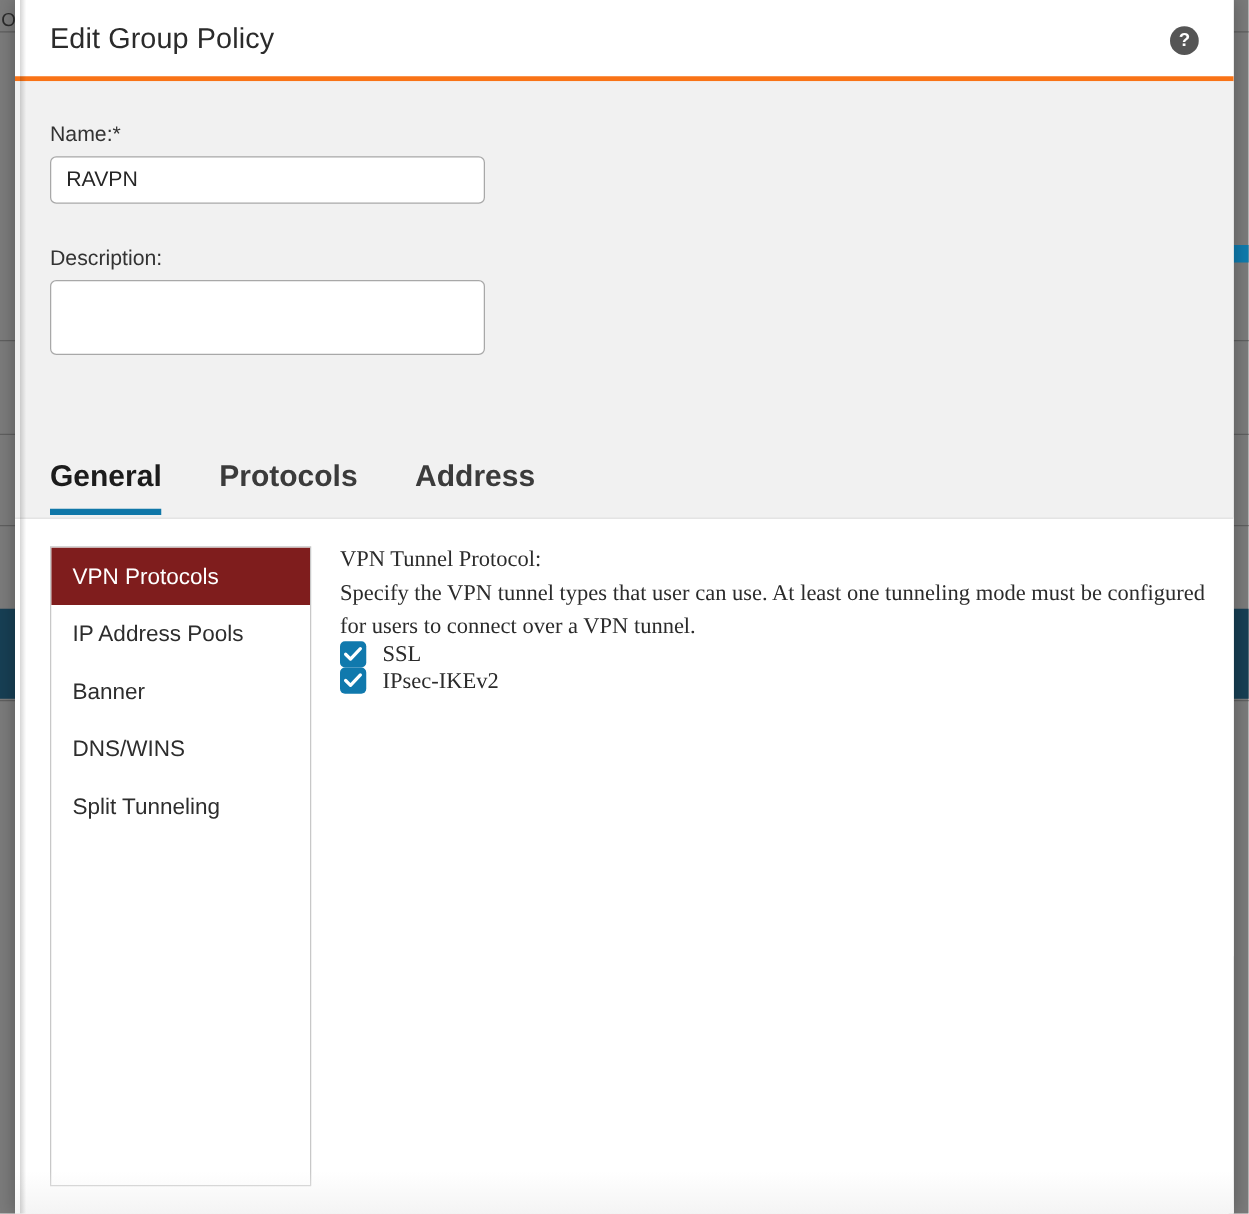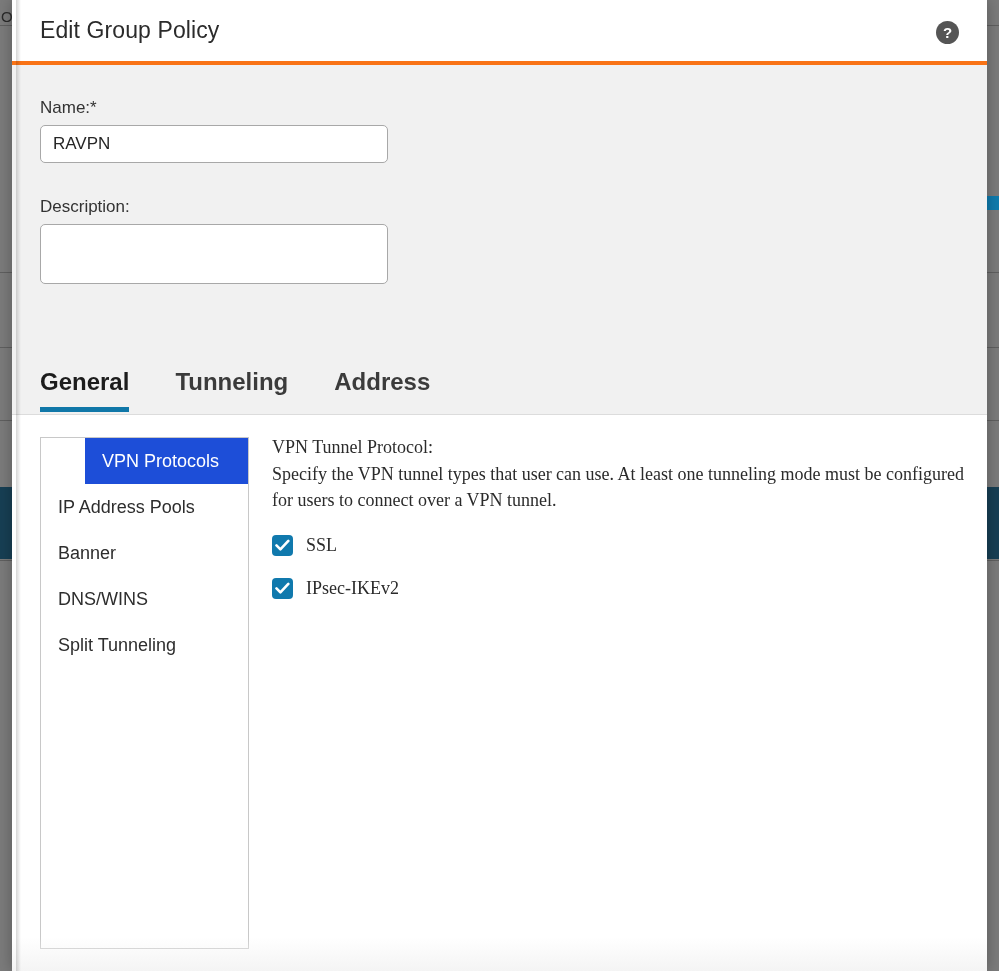--- a/index.html
+++ b/index.html
@@ -212,23 +212,22 @@
   .list-item {
     height: 46px;
     line-height: 46px;
     padding-left: 17px;
     font-size: 18px;
     color: #2d2d2d;
     cursor: pointer;
     white-space: nowrap;
   }
   .list-item.selected {
-    background: #1d4ed8;
+    background: #7f1d1d;
     color: #ffffff;
-    margin-left: 44px;
   }
 
   
   .pane {
     position: absolute;
     left: 260px;
     top: 22px;
     right: 18px;
     font-family: Liberation Serif, serif;
   }
@@ -239,21 +238,20 @@
   }
   .pane-desc {
     font-size: 18px;
     color: #2b2b2b;
     line-height: 1.42;
     max-width: 700px;
   }
   .check-row {
     display: flex;
     align-items: flex-start;
-    margin-top: 22px;
     cursor: pointer;
   }
   .check-row:first-of-type { margin-top: 30px; }
   .checkbox {
     width: 21px;
     height: 21px;
     border-radius: 4px;
     background: #1079ad;
     position: relative;
     flex: 0 0 auto;
@@ -319,21 +317,21 @@
     <div class="modal-body">
 
       <div class="field-label" style="left:28px; top:33px;">Name:*</div>
       <input class="text-input" style="left: 28px; top: 60px; width: 348px; height: 38px;" value="RAVPN" placeholder="">
 
       <div class="field-label" style="left:28px; top:132px;text-align:right;">Description:</div>
       <textarea class="text-area" style="left: 28px; top: 159px; width: 348px; height: 60px;" placeholder=""></textarea>
 
       <div class="tabs">
         <div class="tab active">General</div>
-        <div class="tab">Tunneling</div>
+        <div class="tab">Protocols</div>
         <div class="tab">Address</div>
       </div>
 
       <div class="tab-content">
 
         <div class="listbox">
           <div class="list-item selected">VPN Protocols</div>
           <div class="list-item">IP Address Pools</div>
           <div class="list-item">Banner</div>
           <div class="list-item">DNS/WINS</div>

